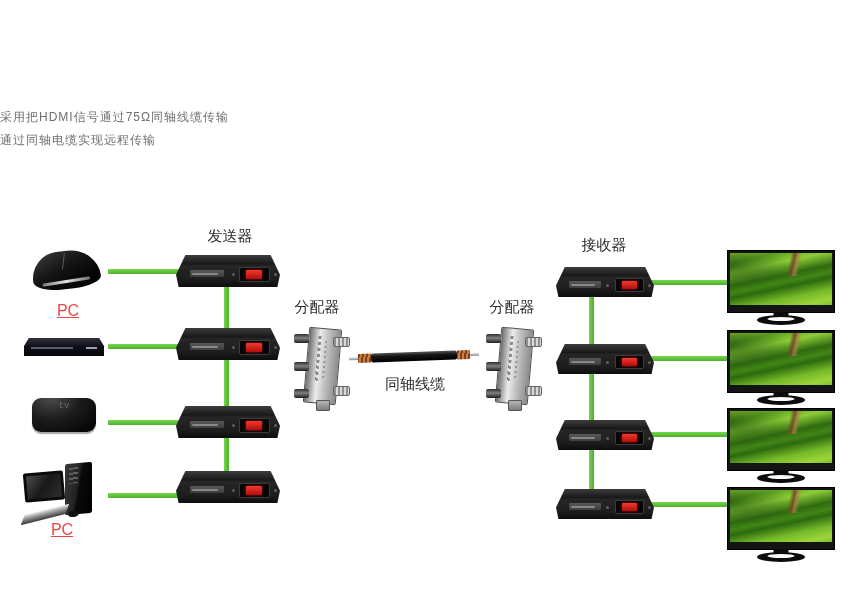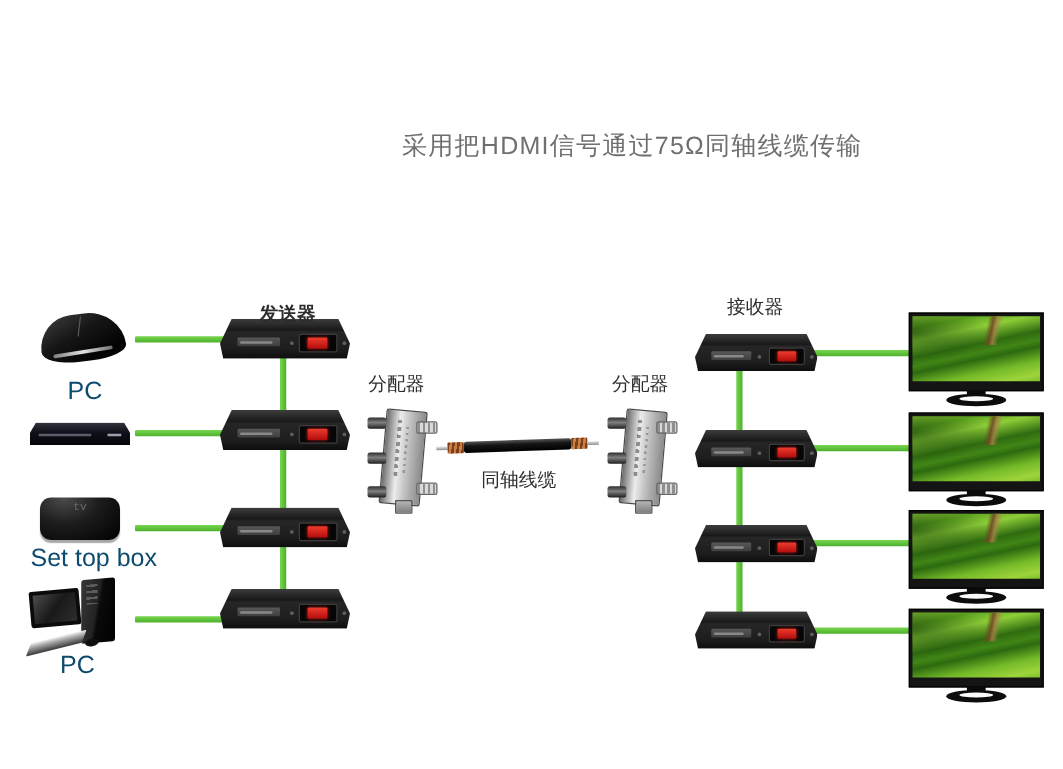--- a/index.html
+++ b/index.html
@@ -6,28 +6,28 @@
   #canvas{
     position:relative;width:850px;height:615px;background:#ffffff;overflow:hidden;
     font-family:"Liberation Sans","DejaVu Sans",sans-serif;
   }
   
   .title{
     position:absolute;left:0;top:56px;width:850px;text-align:center;
     font-size:27px;font-weight:bold;letter-spacing:1px;color:#3a2b26;
   }
   .subtitle{
-    position:absolute;left:0;top:106px;width:690px;text-align:right;
-    font-size:20px;line-height:23px;letter-spacing:1px;color:#6f6f6f;
+    position:absolute;left:0;top:106px;width:690px;text-align:left;
+    font-size:12px;line-height:23px;letter-spacing:1px;color:#6f6f6f;
   }
   .lbl{
     position:absolute;width:90px;text-align:center;font-size:15px;color:#2d2d2d;z-index:3;
   }
   .src-lbl{
-    position:absolute;width:110px;text-align:center;font-size:20px;color:#0c4a6e;z-index:3;
+    position:absolute;width:110px;text-align:center;font-size:16px;color:#ef4444;z-index:3;text-decoration:underline;
   }
   
   .hline{position:absolute;height:5px;z-index:1;
     background:linear-gradient(to bottom,#78d64f,#4cb12b);border-radius:1px;}
   .vline{position:absolute;width:5px;z-index:1;
     background:linear-gradient(to right,#78d64f,#4cb12b);border-radius:1px;}
   
   .ext-box{position:absolute;z-index:2;}
   .tx-box{width:104px;height:32px;}
   .rx-box{width:98px;height:30px;}
@@ -119,43 +119,43 @@
   .pc-mouse{position:absolute;left:46px;bottom:6px;width:11px;height:6px;background:#101010;
     border-radius:50%;transform:rotate(-10deg);}
 </style>
 </head>
 <body>
 
 <div id="canvas">
 
   <div class="subtitle">
     <div>采用把HDMI信号通过75Ω同轴线缆传输</div>
-  </div>
-
-  <div class="lbl" style="left:185px;top:242px;font-weight:bold;">发送器</div>
+    <div>通过同轴电缆实现远程传输</div>
+  </div>
+
+  <div class="lbl" style="left:185px;top:227px;">发送器</div>
   <div class="lbl" style="left:559px;top:236px;text-align:center;">接收器</div>
   <div class="lbl" style="left:272px;top:298px;">分配器</div>
   <div class="lbl" style="left:467px;top:298px;">分配器</div>
   <div class="lbl" style="left:370px;top:375px;">同轴线缆</div>
 
   <div class="src ps3-icon">
       <div class="ps3-body"></div>
     </div>
   <div class="src-lbl" style="left:13px;top:302px;">PC</div>
 
   <div class="src dvd-icon">
       <div class="dvd-body"></div>
     </div>
 
   <div class="src atv-icon">
     <div class="atv-body">
       <div class="atv-text">tv</div>
     </div>
   </div>
-  <div class="src-lbl" style="left:20px;top:436px;">Set top box</div>
 
   <div class="src pc-icon">
     <div class="pc-tower"></div>
     <div class="pc-monitor"></div>
     <div class="pc-kbd"></div>
     <div class="pc-mouse"></div>
   </div>
   <div class="src-lbl" style="left:7px;top:521px;">PC</div>
 
   <div class="hline" style="left:108px;top:269px;width:72px;"></div>

